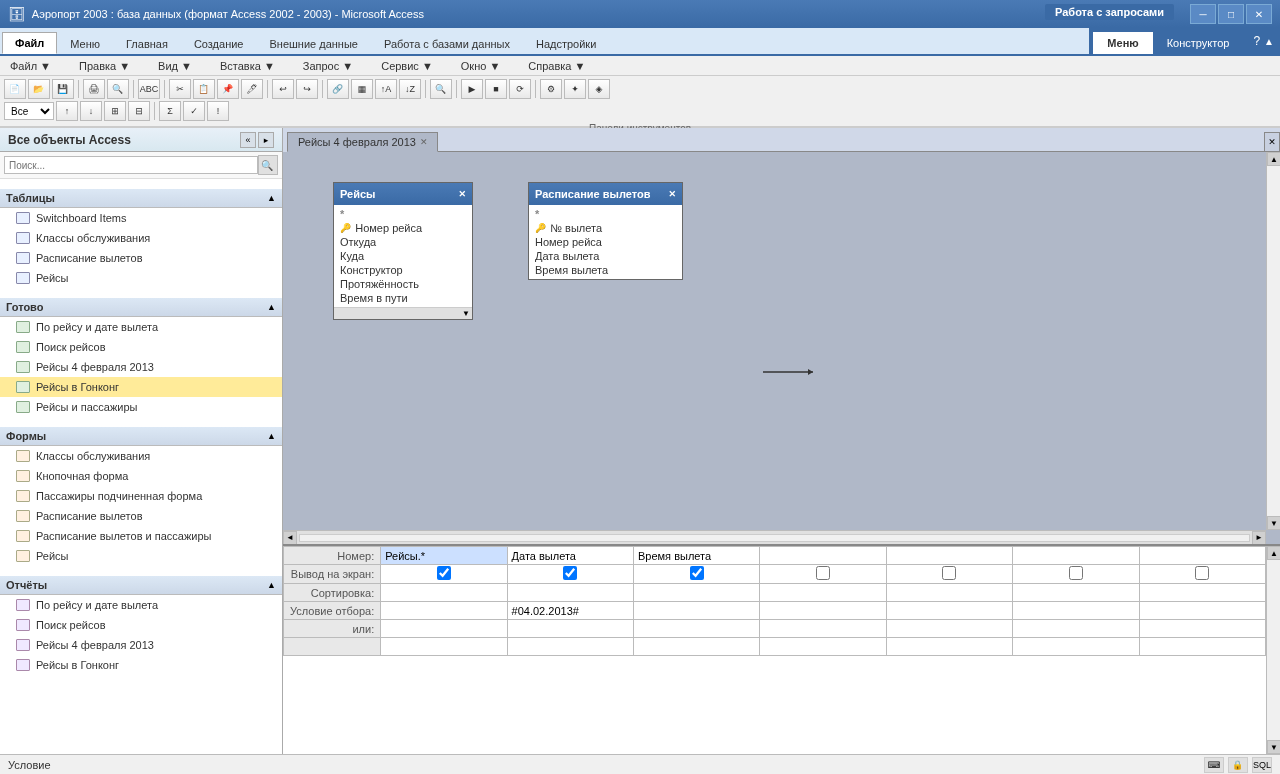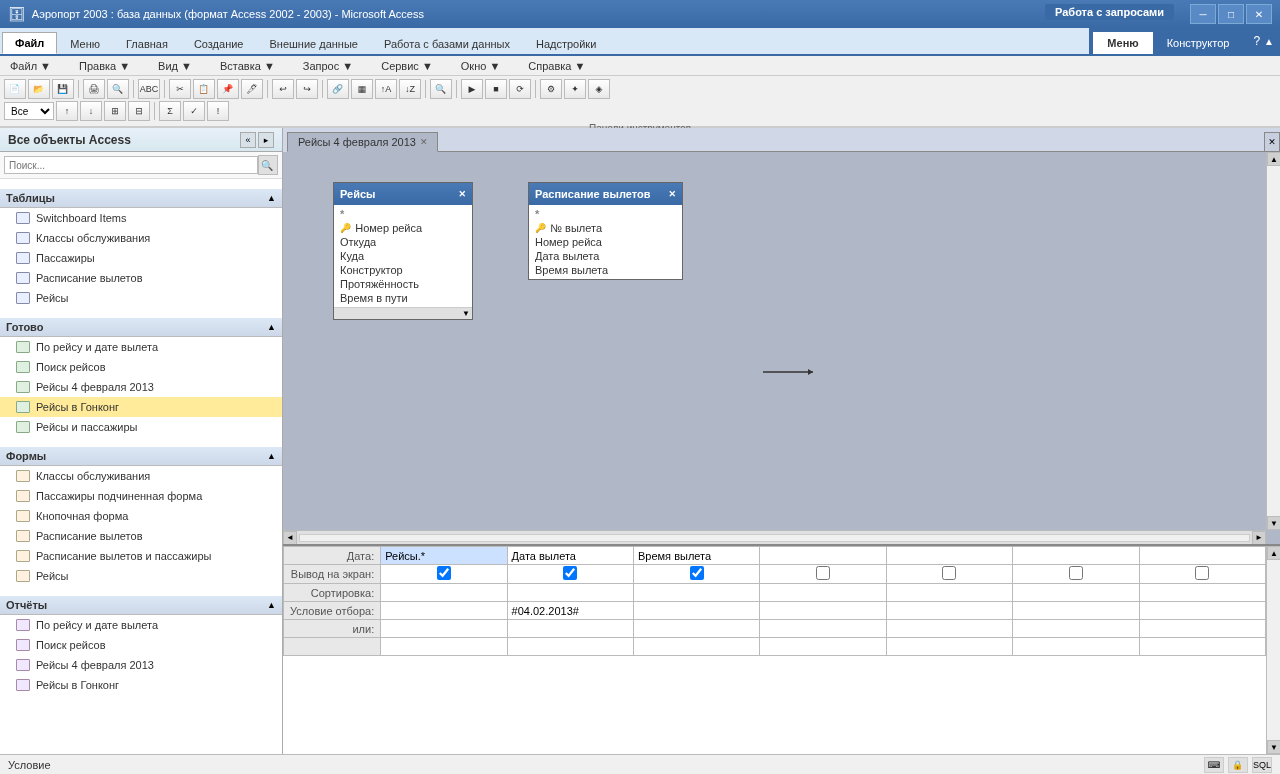--- a/index.html
+++ b/index.html
@@ -469,24 +469,20 @@
       <div class="sidebar-item">
         <div class="icon-table item-icon"></div>
         <span class="item-label">Switchboard Items</span>
       </div>
       <div class="sidebar-item">
         <div class="icon-table item-icon"></div>
         <span class="item-label">Классы обслуживания</span>
       </div>
       <div class="sidebar-item">
         <div class="icon-table item-icon"></div>
-        <span class="item-label">Пассажиры</span>
-      </div>
-      <div class="sidebar-item">
-        <div class="icon-table item-icon"></div>
         <span class="item-label">Расписание вылетов</span>
       </div>
       <div class="sidebar-item">
         <div class="icon-table item-icon"></div>
         <span class="item-label">Рейсы</span>
       </div>
 
       <div class="section-header">
         <span class="section-title">Готово</span>
         <span class="section-toggle">▲</span>
@@ -515,25 +511,25 @@
       <div class="section-header">
         <span class="section-title">Формы</span>
         <span class="section-toggle">▲</span>
       </div>
       <div class="sidebar-item">
         <div class="icon-form item-icon"></div>
         <span class="item-label">Классы обслуживания</span>
       </div>
       <div class="sidebar-item">
         <div class="icon-form item-icon"></div>
+        <span class="item-label">Кнопочная форма</span>
+      </div>
+      <div class="sidebar-item">
+        <div class="icon-form item-icon"></div>
         <span class="item-label">Пассажиры подчиненная форма</span>
-      </div>
-      <div class="sidebar-item">
-        <div class="icon-form item-icon"></div>
-        <span class="item-label">Кнопочная форма</span>
       </div>
       <div class="sidebar-item">
         <div class="icon-form item-icon"></div>
         <span class="item-label">Расписание вылетов</span>
       </div>
       <div class="sidebar-item">
         <div class="icon-form item-icon"></div>
         <span class="item-label">Расписание вылетов и пассажиры</span>
       </div>
       <div class="sidebar-item">
@@ -653,21 +649,21 @@
         <div class="scroll-btn">►</div>
       </div>
     </div>
 
     <div class="query-grid-area">
       <div style="display:flex; height:100%;">
         <div style="overflow:auto; flex:1;">
           <table class="query-grid">
             <tbody>
               <tr>
-                <th><span>Дата:</span></th>
+                <th><span>Номер:</span></th>
                 <td class="selected-cell"><span>Рейсы.*</span></td>
                 <td><span>Дата вылета</span></td>
                 <td><span>Время вылета</span></td>
                 <td></td>
                 <td></td>
                 <td></td>
                 <td></td>
               </tr>
               <tr>
                 <th><span>Вывод на экран:</span></th>

